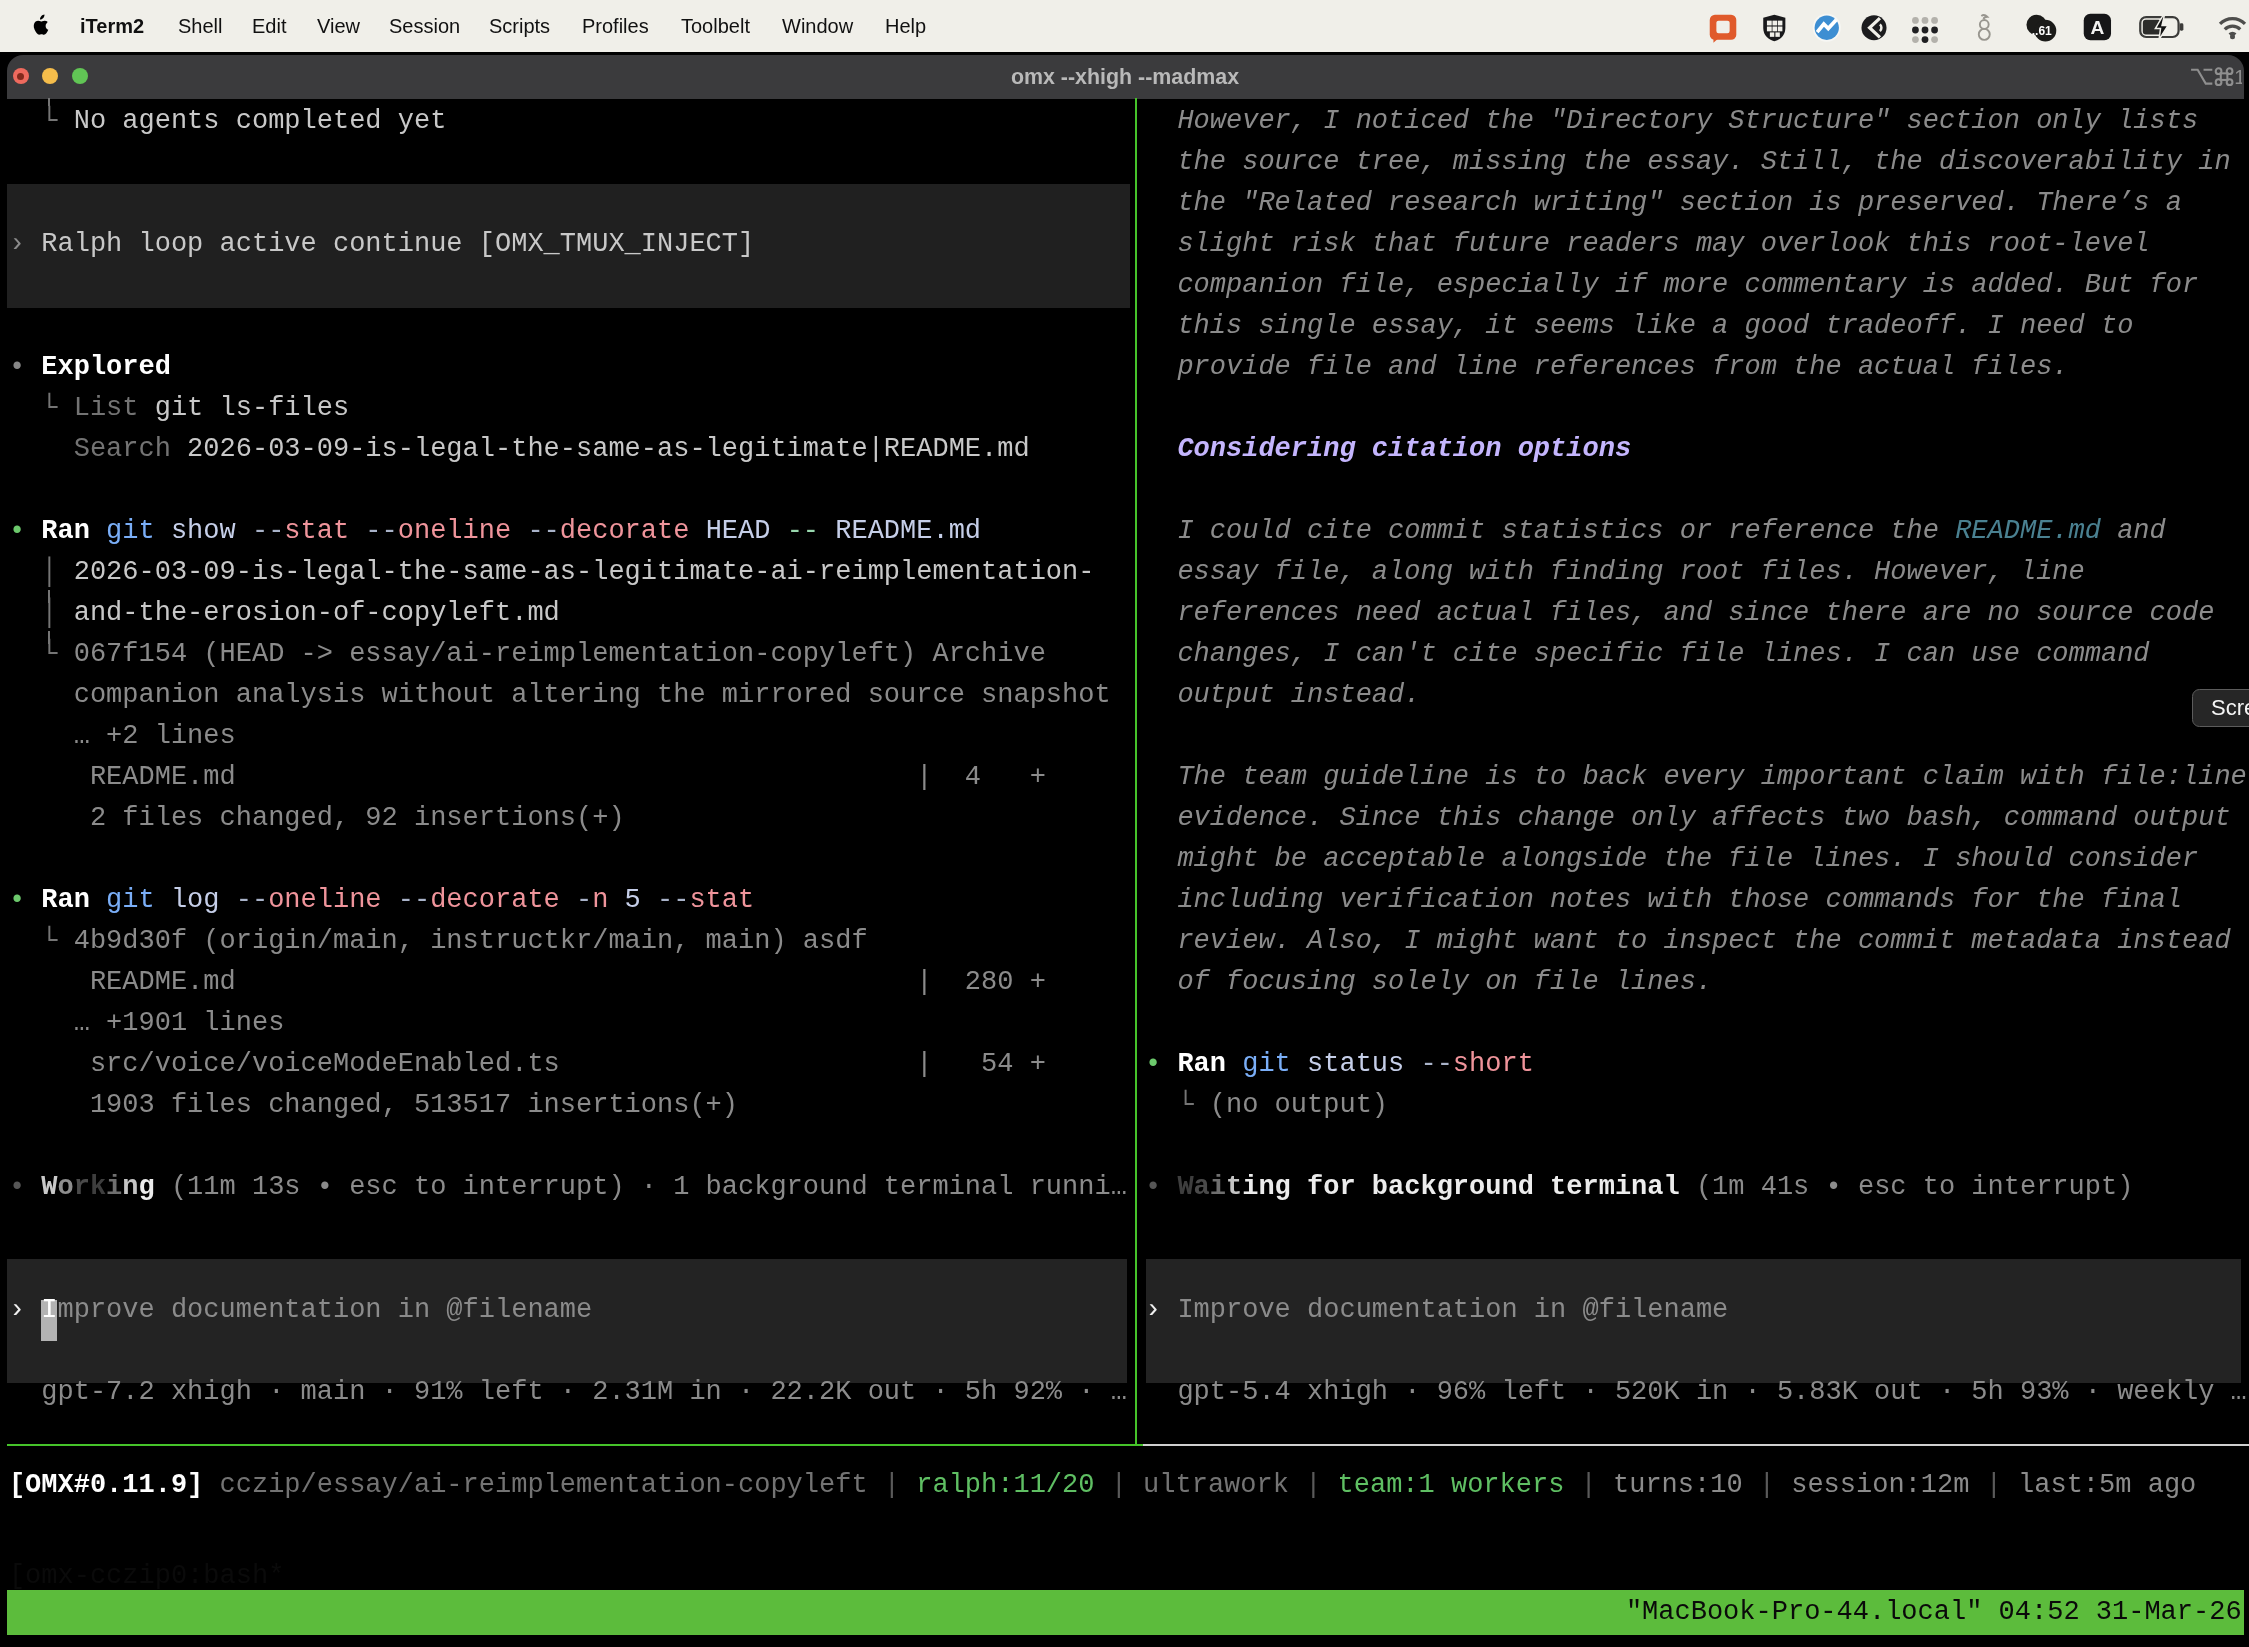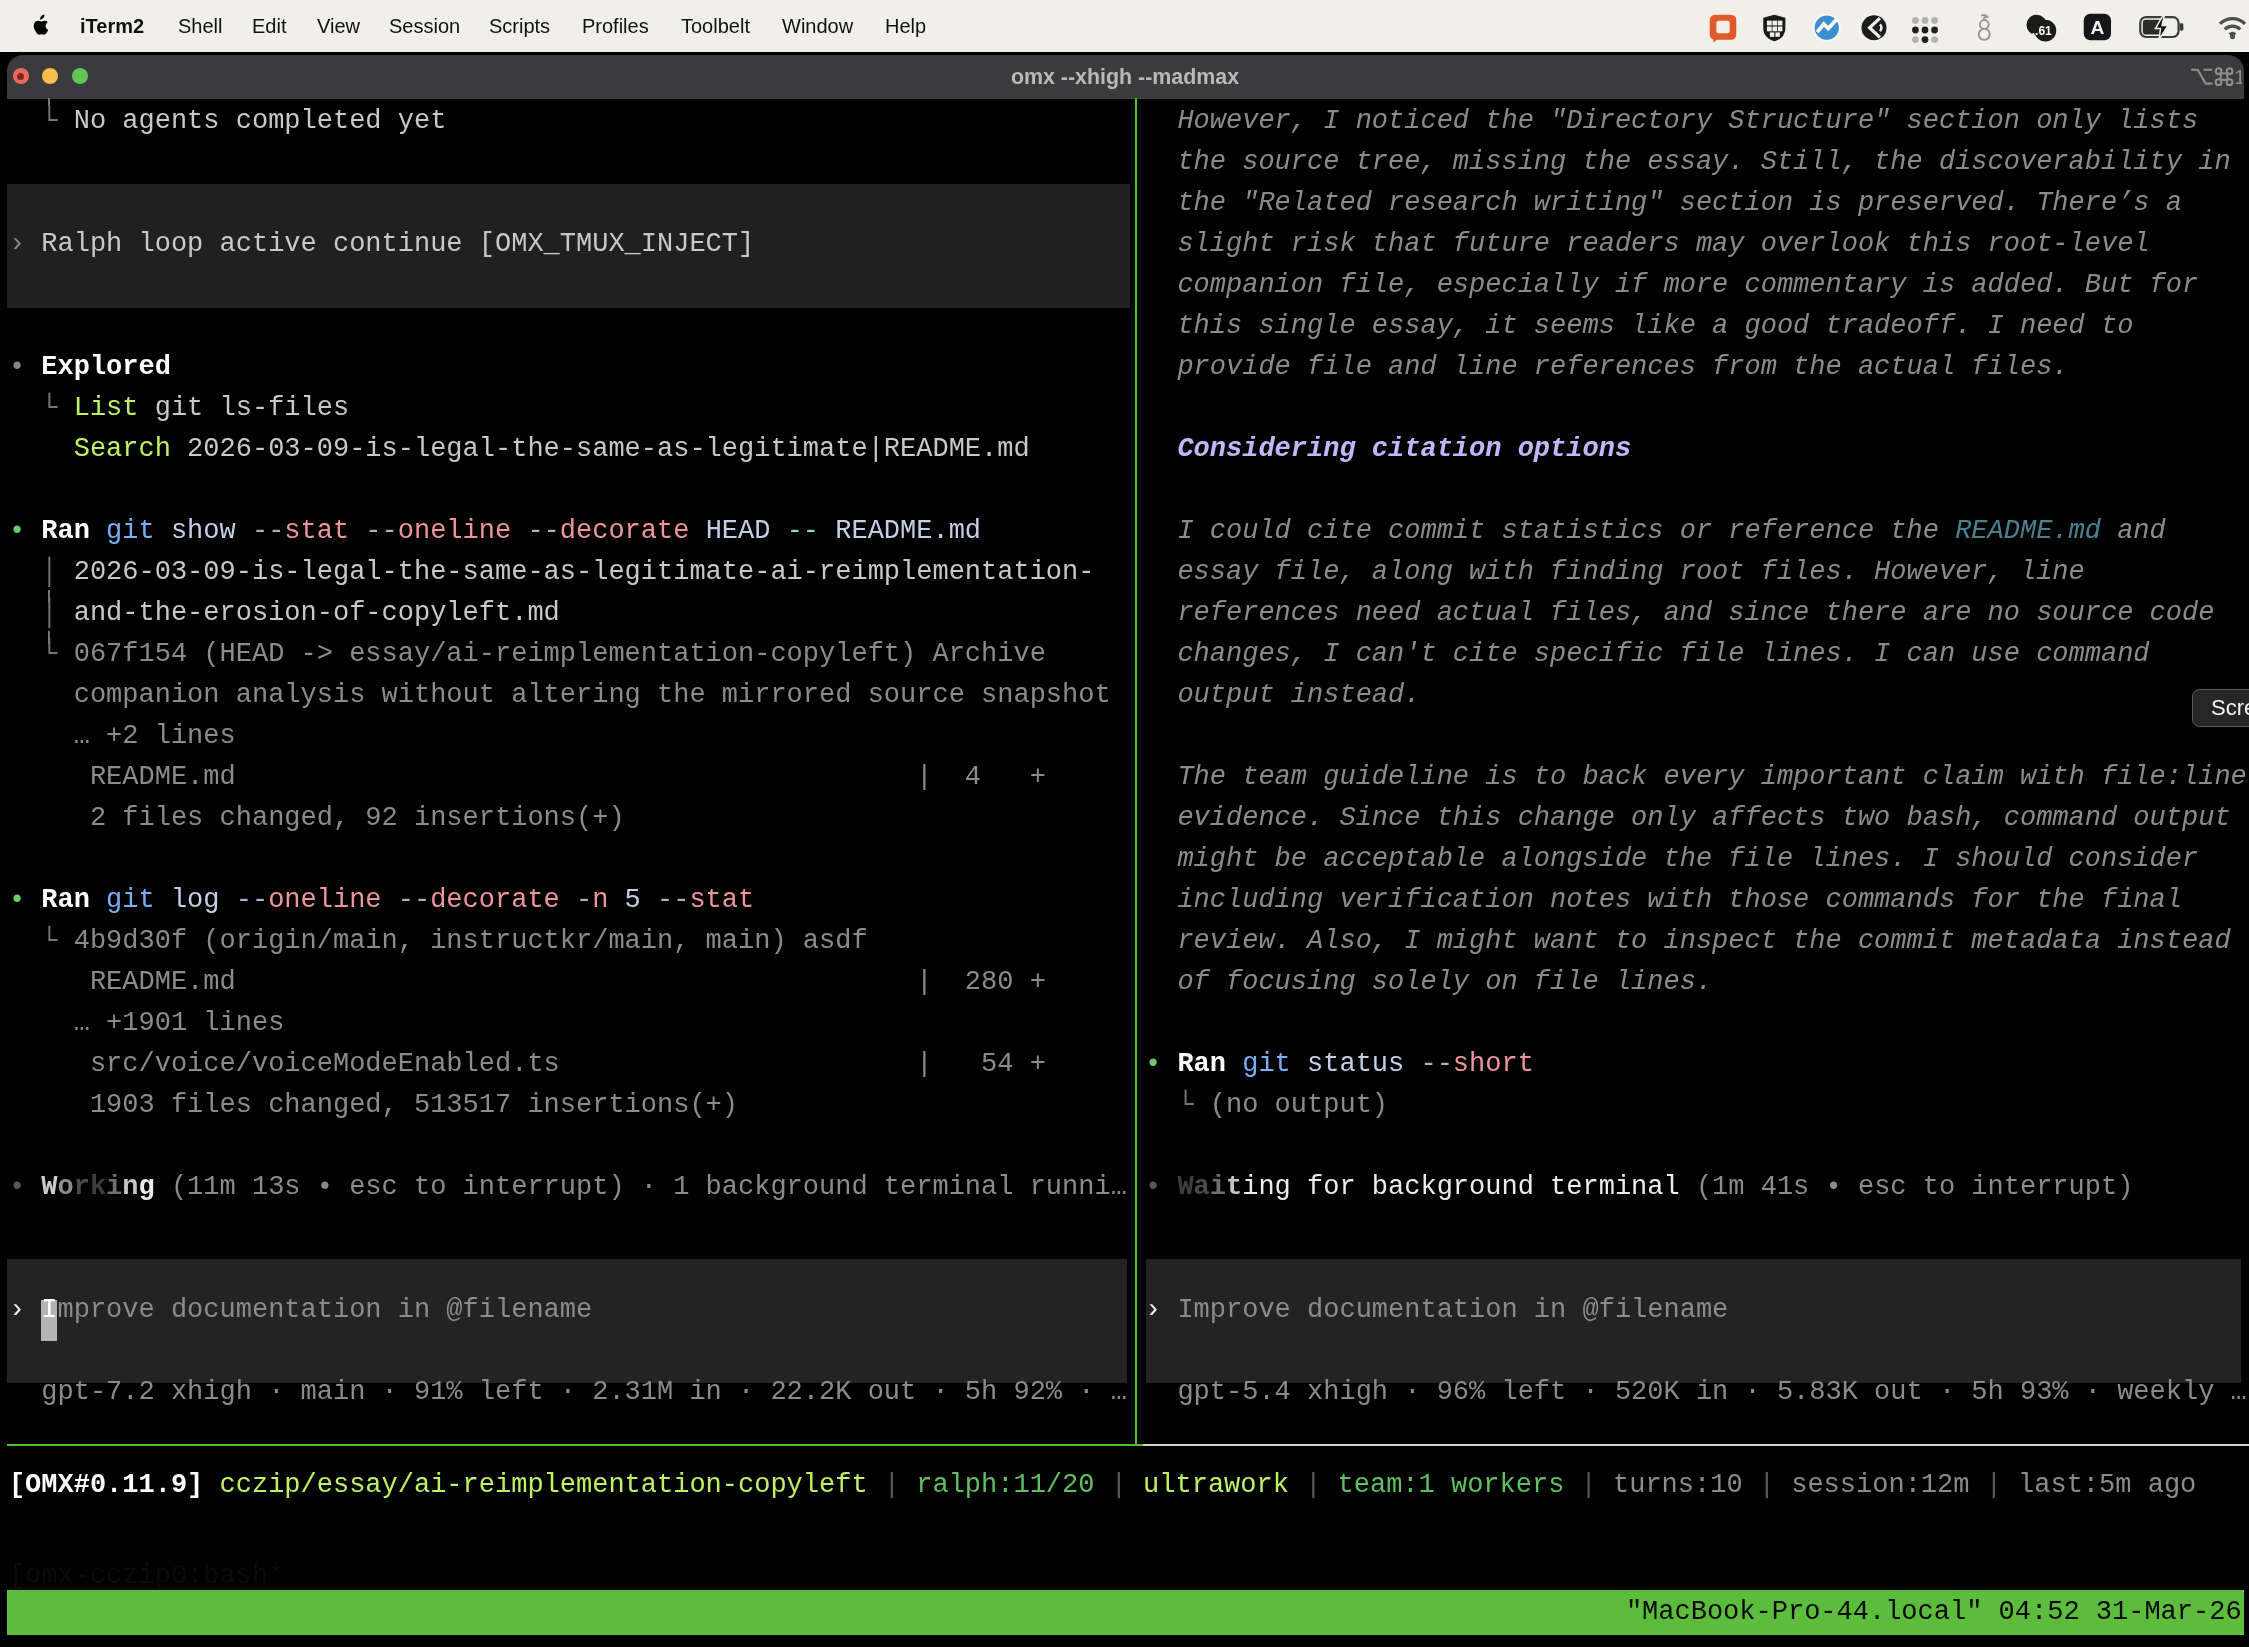--- a/index.html
+++ b/index.html
@@ -9,30 +9,30 @@
 .t{color:#757575}
 .gx{color:#868686}
 .gxd{color:#565656}
 .w{color:#ffffff;font-weight:bold}
 .wt{color:#efefef}
 .grn{color:#6cc96c}
 .pk{color:#ef949b}
 .dd{color:#a9b3c9}
 .bl{color:#7aaef7}
 .lv{color:#c5cee8}
-.cy{color:#bef264}
+.cy{color:#737373}
 .gn{color:#99d8ae}
 .tl{color:#4a8191;font-style:italic}
 .it{color:#8b8b8b;font-style:italic}
 .bi{color:#c4b5fd;font-weight:bold;font-style:italic}
 .dp{color:#5a5a5a}
 .ge{color:#5fbf63}
 .s1{color:#c9c9c9;font-weight:bold}.s2{color:#8e8e8e;font-weight:bold}.s3{color:#4a4a4a;font-weight:bold}
 .s4{color:#3e3e3e;font-weight:bold}.s5{color:#6f6f6f;font-weight:bold}.s6{color:#c4c4c4;font-weight:bold}
-.s7{color:#ececec;font-weight:bold}.w8{color:#ececec;font-weight:normal}
+.s7{color:#ececec;font-weight:bold}.w8{color:#ececec;font-weight:bold}
 .cur{color:#ffffff}
 .sans{font-family:"Liberation Sans",sans-serif}
 </style></head>
 <body>
 
 <div class="abs" style="left:0;top:0;width:2250px;height:52px;background:#f0efe9"></div>
 <div class="abs sans" style="left:80px;top:0;height:52px;line-height:52px;font-size:20px;color:#111;font-weight:bold;">iTerm2</div><div class="abs sans" style="left:178px;top:0;height:52px;line-height:52px;font-size:20px;color:#111;">Shell</div><div class="abs sans" style="left:252px;top:0;height:52px;line-height:52px;font-size:20px;color:#111;">Edit</div><div class="abs sans" style="left:317px;top:0;height:52px;line-height:52px;font-size:20px;color:#111;">View</div><div class="abs sans" style="left:389px;top:0;height:52px;line-height:52px;font-size:20px;color:#111;">Session</div><div class="abs sans" style="left:489px;top:0;height:52px;line-height:52px;font-size:20px;color:#111;">Scripts</div><div class="abs sans" style="left:582px;top:0;height:52px;line-height:52px;font-size:20px;color:#111;">Profiles</div><div class="abs sans" style="left:681px;top:0;height:52px;line-height:52px;font-size:20px;color:#111;">Toolbelt</div><div class="abs sans" style="left:782px;top:0;height:52px;line-height:52px;font-size:20px;color:#111;">Window</div><div class="abs sans" style="left:885px;top:0;height:52px;line-height:52px;font-size:20px;color:#111;">Help</div>
 
 <svg class="abs" style="left:32px;top:12.5px" width="18.5" height="25" viewBox="0 0 32 42">
  <path fill="#000" d="M21.5 2c.3 2.2-.6 4.3-1.9 5.9-1.4 1.6-3.6 2.9-5.7 2.7-.3-2.1.7-4.3 2-5.8C17.3 3.2 19.6 2.1 21.5 2z"></path>

